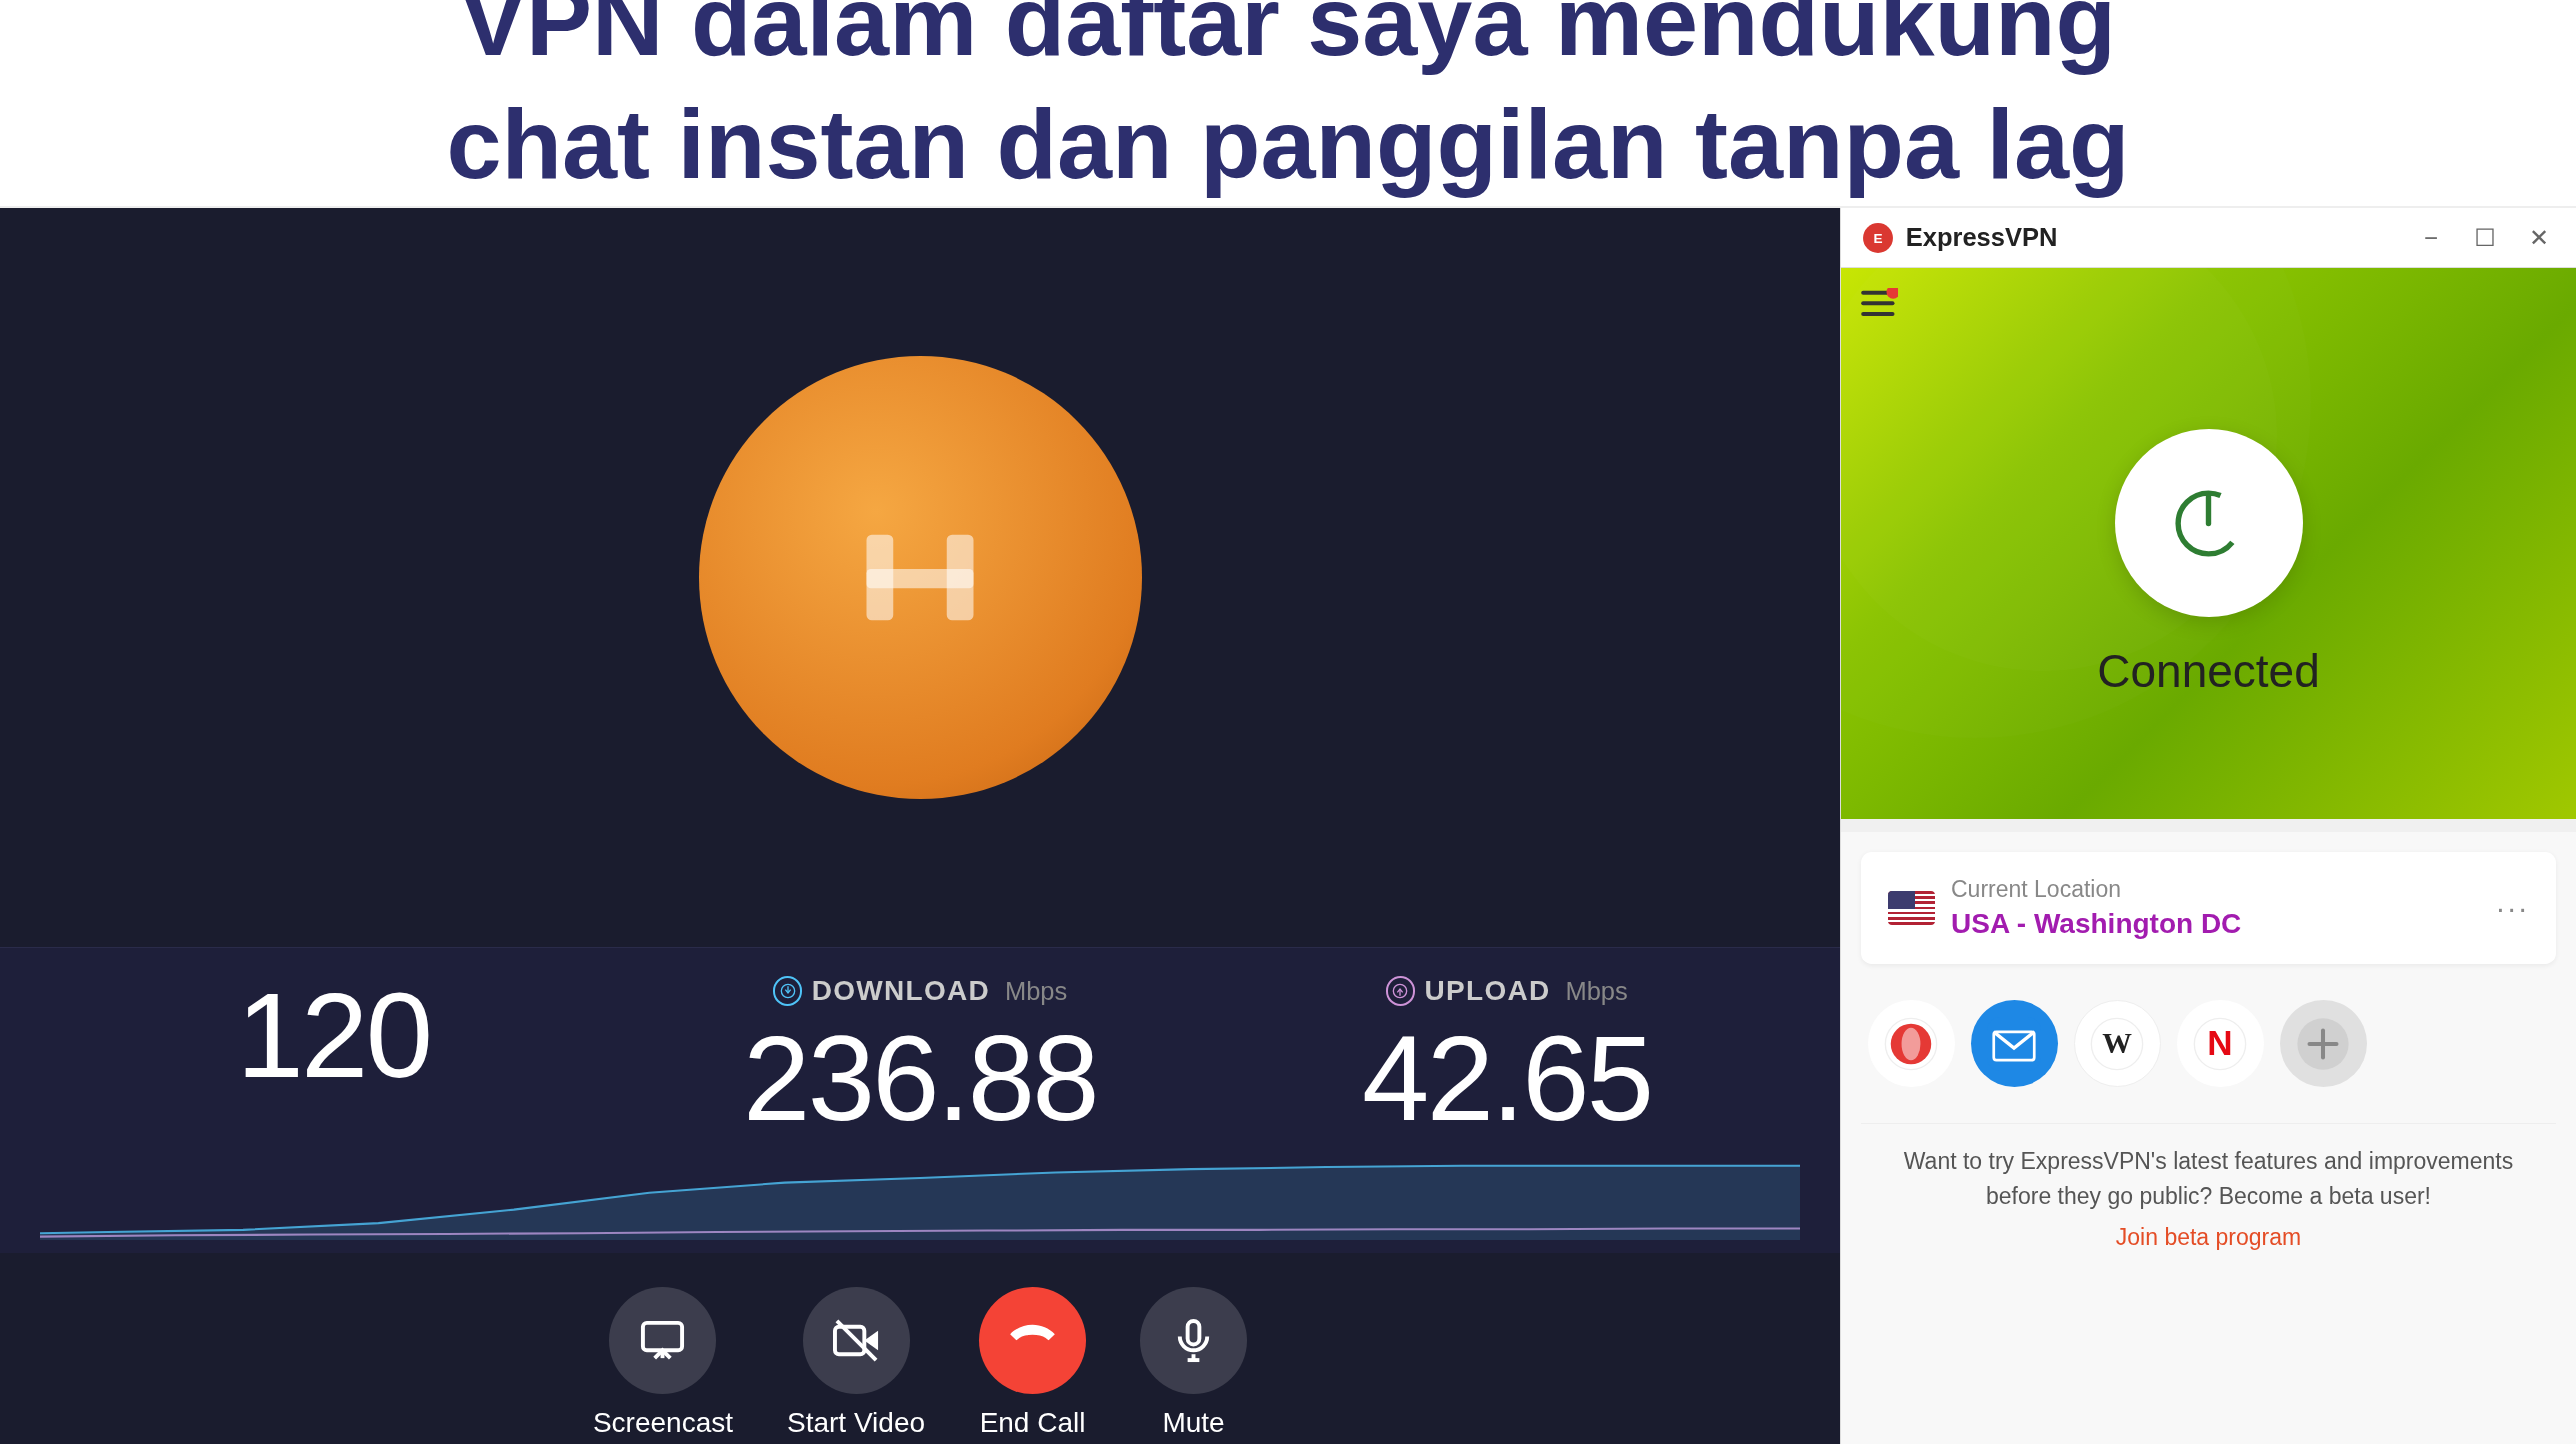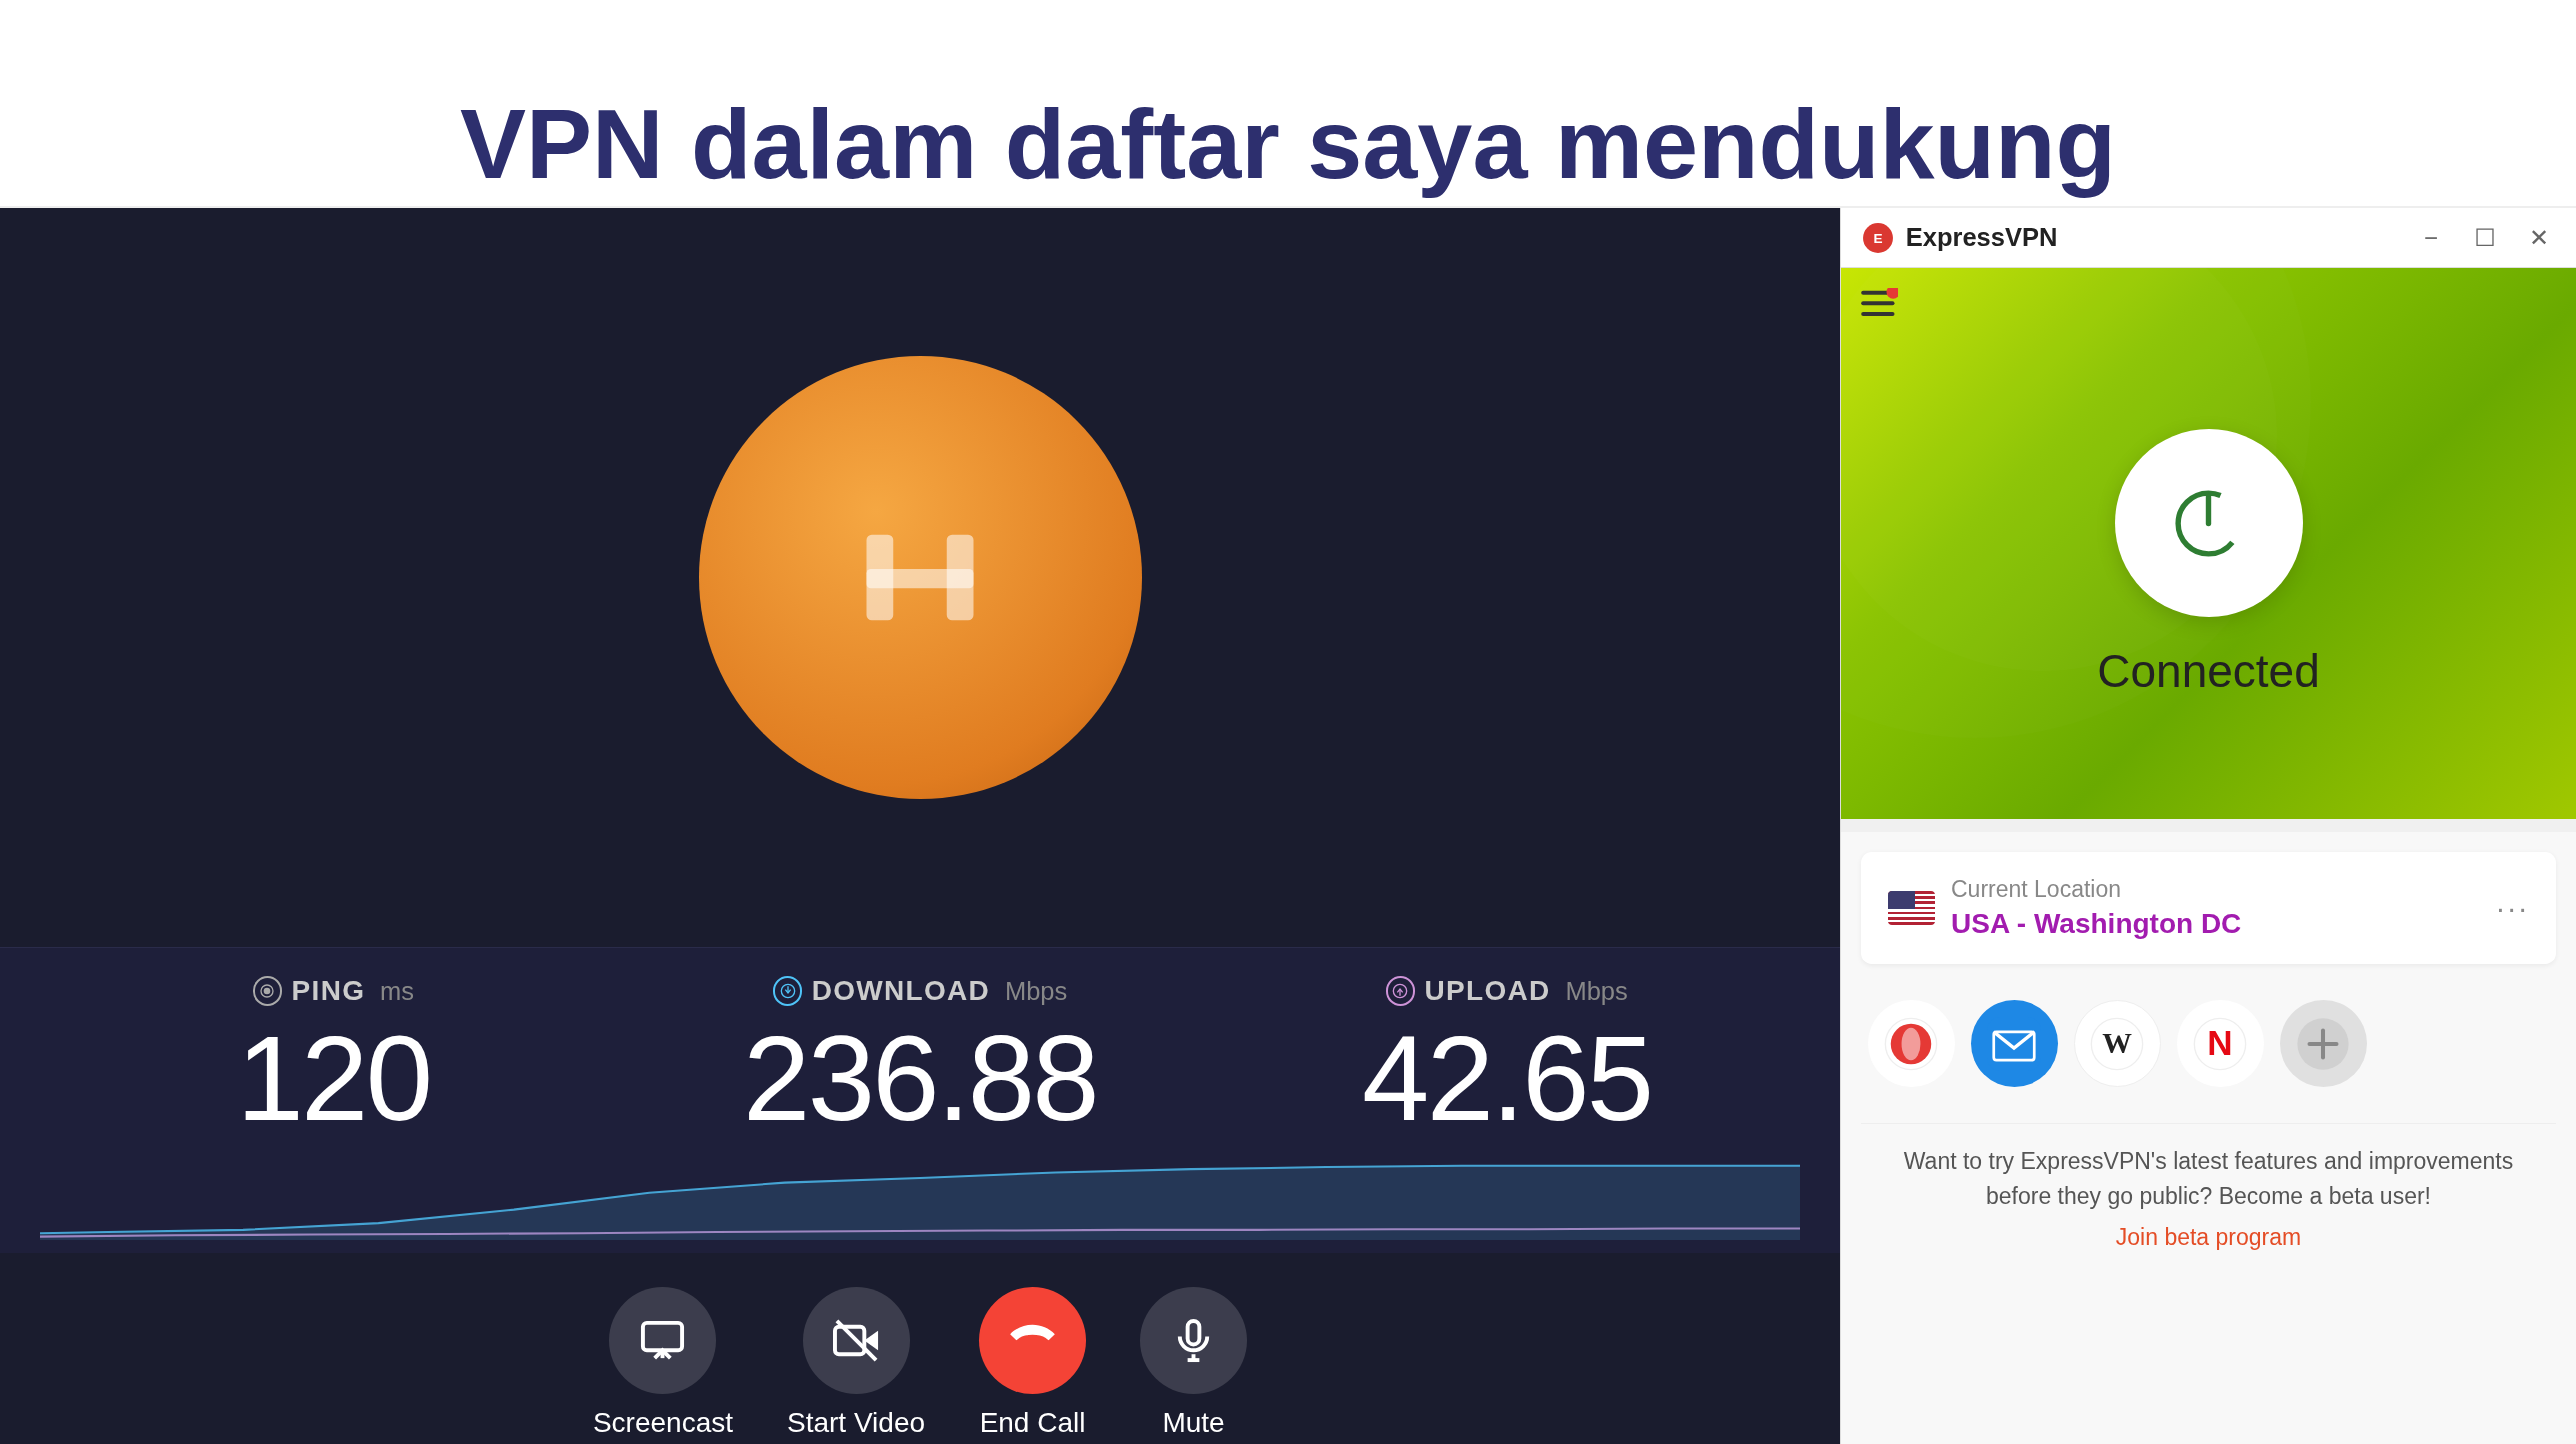--- a/index.html
+++ b/index.html
@@ -406,20 +406,21 @@
       height: 17.5px;
       background: #3C3B6E;
     }
   </style>
 </head>
 <body>
 
 <div id="top-banner">
   <h1>
     <span>VPN dalam daftar saya mendukung</span><br>
+    <span>chat instan dan panggilan tanpa lag</span>
   </h1>
 </div>
 
 <div id="main-area">
 
   <div id="left-panel">
 
     <div id="video-area">
       <div id="avatar-circle">
 
@@ -428,30 +429,20 @@
           <rect x="10" y="42" width="100" height="18" rx="4" fill="rgba(255,255,255,0.55)"></rect>
           <rect x="85" y="10" width="25" height="80" rx="5" fill="rgba(255,255,255,0.55)"></rect>
         </svg>
       </div>
     </div>
 
     <div id="speedtest-area">
       <div id="speed-metrics">
 
         <div class="metric">
-          <div class="metric-label">
-            <div class="metric-icon ping">
-              <svg viewBox="0 0 24 24" width="16" height="16" fill="#aaa">
-                  <circle cx="12" cy="12" r="5"></circle>
-                  <circle cx="12" cy="12" r="9" fill="none" stroke="#aaa" stroke-width="2"></circle>
-                </svg>
-            </div>
-            <span class="metric-name">PING</span>
-            <span class="metric-unit">ms</span>
-          </div>
           <div class="metric-value">120</div>
         </div>
 
         <div class="metric">
           <div class="metric-label">
             <div class="metric-icon download">
               <svg viewBox="0 0 24 24" width="16" height="16">
                   <circle cx="12" cy="12" r="10" fill="none" stroke="#4fc3f7" stroke-width="2"></circle>
                   <polyline points="8,10 12,15 16,10" fill="none" stroke="#4fc3f7" stroke-width="2"></polyline>
                   <line x1="12" y1="5" x2="12" y2="15" stroke="#4fc3f7" stroke-width="2"></line>

